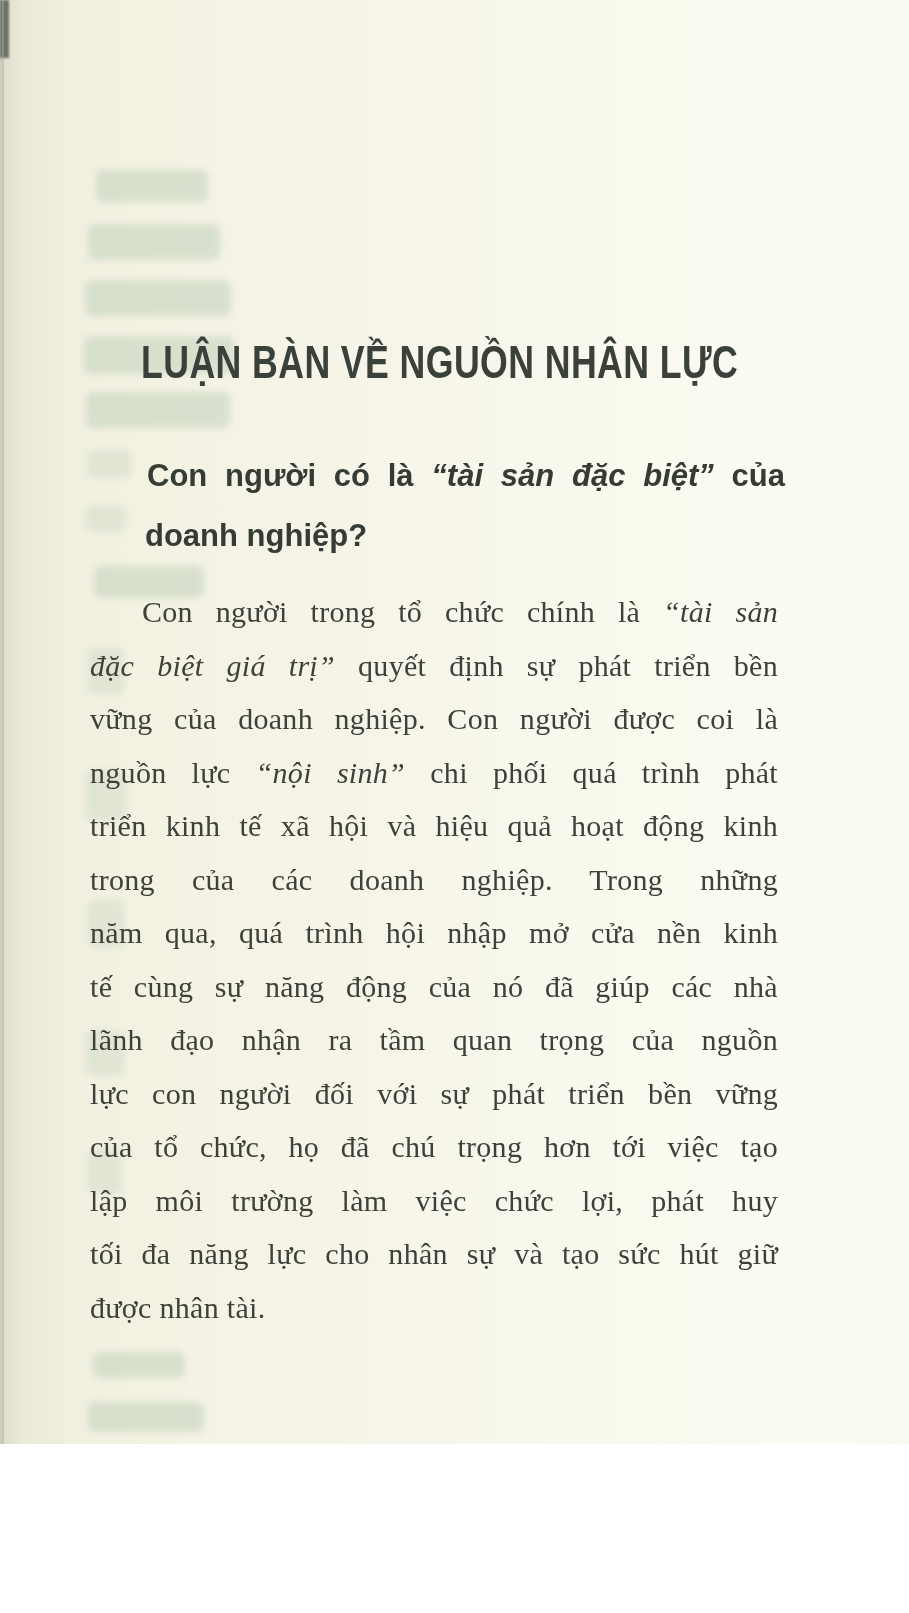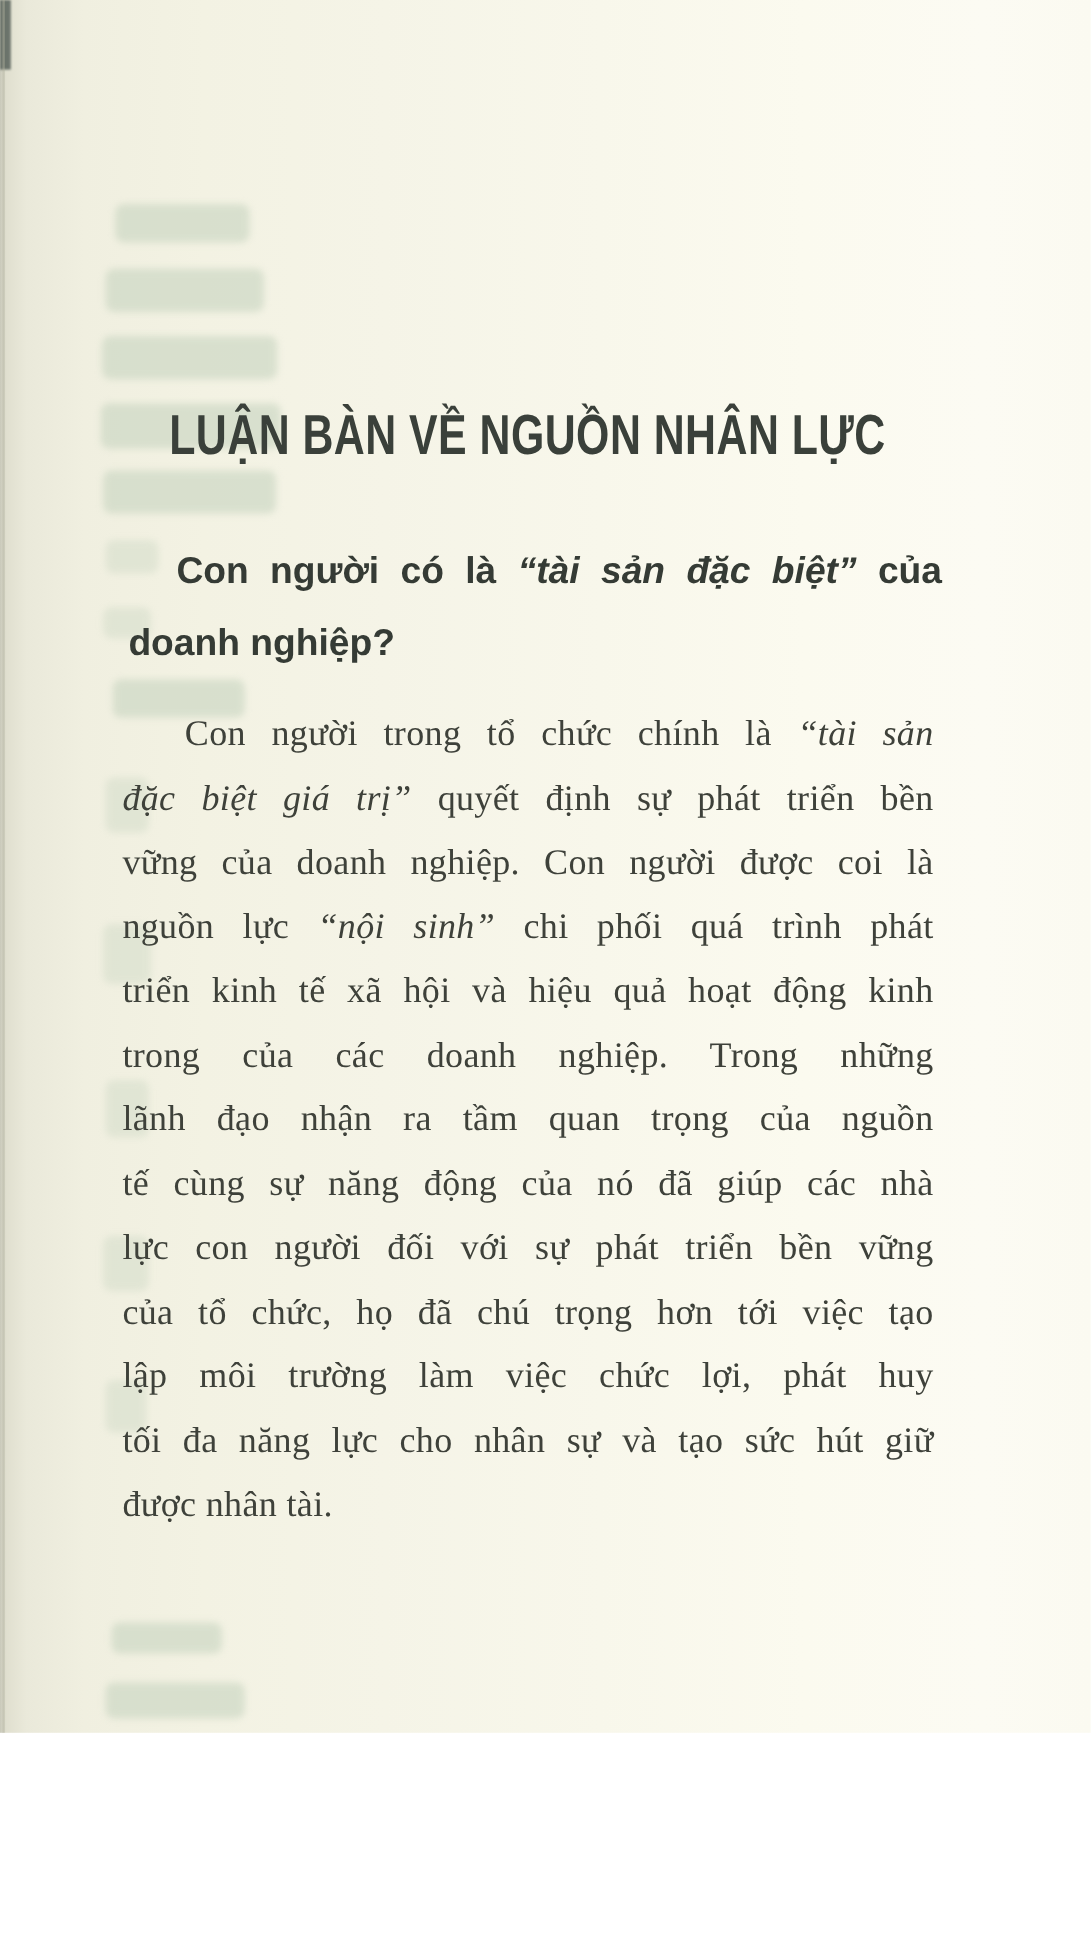--- a/index.html
+++ b/index.html
@@ -31,28 +31,28 @@
     white-space:nowrap;letter-spacing:.5px;
     transform:scaleX(.76);transform-origin:left top;
   }
 
   .subheading{
     position:absolute;left:107px;top:446px;width:678px;
     font-family:"Liberation Sans","DejaVu Sans",sans-serif;
     font-weight:bold;font-size:31px;color:#353b35;line-height:60px;
   }
   .subheading .l1{text-align:justify;text-align-last:justify;text-indent:40px;}
-  .subheading .l2{text-align:left;}
+  .subheading .l2{text-align:left;margin-left:38px;}
   .it{font-style:italic;}
 
   .bodytext{
     position:absolute;left:90px;top:585px;width:688px;
     font-size:30px;color:#3e413a;letter-spacing:.3px;
   }
-  .bline{line-height:53.5px;text-align:justify;text-align-last:justify;margin-left:12px;}
+  .bline{line-height:53.5px;text-align:justify;text-align-last:justify;}
   .bline.indent{text-indent:52px;}
   .bline.last{text-align-last:left;}
 
   .pagenum-wrap{position:absolute;left:701px;top:1477px;width:90px;height:92px;}
   .pagenum-wrap svg{position:absolute;left:0;top:0;}
   .pagenum{
     position:absolute;left:13px;top:25px;
     font-size:38px;color:#454f47;letter-spacing:1px;
     font-family:"Liberation Serif","DejaVu Serif",serif;
   }
@@ -88,22 +88,23 @@
     <div class="l2">doanh nghiệp?</div>
   </div>
 
   <div class="bodytext">
       <div class="bline indent"><span>Con người trong tổ chức chính là </span><span class="it">“tài sản</span></div>
       <div class="bline"><span class="it">đặc biệt giá trị”</span><span> quyết định sự phát triển bền</span></div>
       <div class="bline"><span>vững của doanh nghiệp. Con người được coi là</span></div>
       <div class="bline"><span>nguồn lực </span><span class="it">“nội sinh”</span><span> chi phối quá trình phát</span></div>
       <div class="bline"><span>triển kinh tế xã hội và hiệu quả hoạt động kinh</span></div>
       <div class="bline"><span>trong của các doanh nghiệp. Trong những</span></div>
+      <div class="bline"><span>năm qua, quá trình hội nhập mở cửa nền kinh</span></div>
+      <div class="bline"><span>tế cùng sự năng động của nó đã giúp các nhà</span></div>
       <div class="bline"><span>lãnh đạo nhận ra tầm quan trọng của nguồn</span></div>
-      <div class="bline"><span>tế cùng sự năng động của nó đã giúp các nhà</span></div>
       <div class="bline"><span>lực con người đối với sự phát triển bền vững</span></div>
       <div class="bline"><span>của tổ chức, họ đã chú trọng hơn tới việc tạo</span></div>
       <div class="bline"><span>lập môi trường làm việc chức lợi, phát huy</span></div>
       <div class="bline"><span>tối đa năng lực cho nhân sự và tạo sức hút giữ</span></div>
       <div class="bline last"><span>được nhân tài.</span></div>
     </div>
 
   <div class="pagenum-wrap">
     <svg width="90" height="92" viewBox="0 0 90 92">
       <path d="M 37.3 11.5 A 33 33 0 1 1 24.1 71" fill="none" stroke="#5c675c" stroke-width="4" stroke-linecap="round" opacity="0.9"></path>

